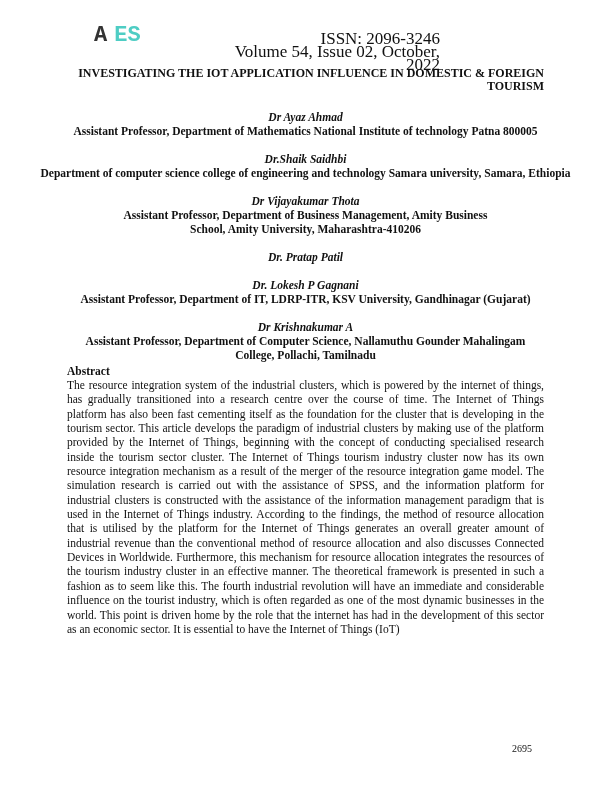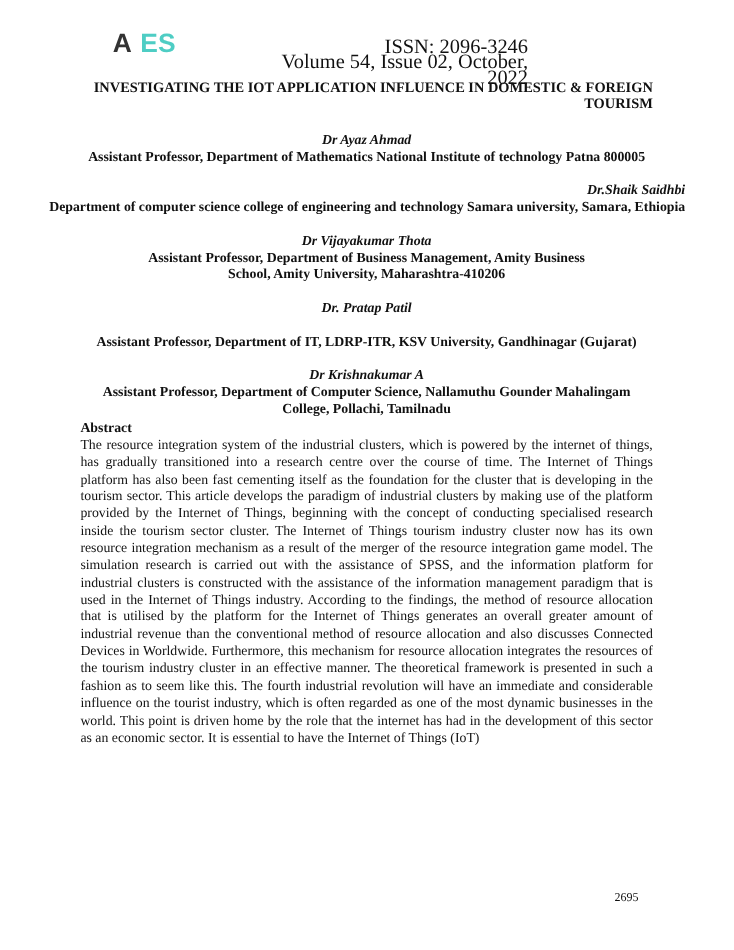--- a/index.html
+++ b/index.html
@@ -12,21 +12,21 @@
       height: 792px;
       position: relative;
       overflow: hidden;
       font-family: "Liberation Serif", "DejaVu Serif", serif;
       color: #111111;
     }
     .logo {
       position: absolute;
       left: 94px;
       top: 23px;
-      font-family: Liberation Sans, sans-serif;
+      font-family: Liberation Mono, monospace;
       font-weight: bold;
       font-size: 22px;
       letter-spacing: 0px;
       line-height: 26px;
       white-space: nowrap;
     }
     .logo .logo-a { color: #333333; }
     .logo .logo-es { color: #4ecdc4; margin-left: 7px; }
     .journal-info {
       position: absolute;
@@ -61,21 +61,20 @@
       font-style: italic;
     }
     .author-aff {
       font-size: 11.5px;
       line-height: 14px;
       font-weight: bold;
     }
     .author.wide {
       margin-left: -27px;
       margin-right: -27px;
-      text-align: right;
     }
     .abstract-heading {
       font-weight: bold;
       font-size: 11.5px;
       line-height: 14px;
       margin-top: -12px;
     }
     .abstract-body {
       font-size: 11.5px;
       line-height: 14.35px;
@@ -119,20 +118,21 @@
   <div class="author" style="padding:0 40px;">
     <div class="author-name">Dr Vijayakumar Thota</div>
     <div class="author-aff">Assistant Professor, Department of Business Management, Amity Business School, Amity University, Maharashtra-410206</div>
   </div>
 
   <div class="author" style="padding:0 20px;">
     <div class="author-name">Dr. Pratap Patil</div>
   </div>
 
   <div class="author">
+    <div class="author-name">Dr. Lokesh P Gagnani</div>
     <div class="author-aff">Assistant Professor, Department of IT, LDRP-ITR, KSV University, Gandhinagar (Gujarat)</div>
   </div>
 
   <div class="author">
     <div class="author-name">Dr Krishnakumar A</div>
     <div class="author-aff">Assistant Professor, Department of Computer Science, Nallamuthu Gounder Mahalingam College, Pollachi, Tamilnadu</div>
   </div>
 
   <div class="abstract-heading">Abstract</div>
   <p class="abstract-body">The resource integration system of the industrial clusters, which is powered by the internet of things, has gradually transitioned into a research centre over the course of time. The Internet of Things platform has also been fast cementing itself as the foundation for the cluster that is developing in the tourism sector. This article develops the paradigm of industrial clusters by making use of the platform provided by the Internet of Things, beginning with the concept of conducting specialised research inside the tourism sector cluster. The Internet of Things tourism industry cluster now has its own resource integration mechanism as a result of the merger of the resource integration game model. The simulation research is carried out with the assistance of SPSS, and the information platform for industrial clusters is constructed with the assistance of the information management paradigm that is used in the Internet of Things industry. According to the findings, the method of resource allocation that is utilised by the platform for the Internet of Things generates an overall greater amount of industrial revenue than the conventional method of resource allocation and also discusses Connected Devices in Worldwide. Furthermore, this mechanism for resource allocation integrates the resources of the tourism industry cluster in an effective manner. The theoretical framework is presented in such a fashion as to seem like this. The fourth industrial revolution will have an immediate and considerable influence on the tourist industry, which is often regarded as one of the most dynamic businesses in the world. This point is driven home by the role that the internet has had in the development of this sector as an economic sector. It is essential to have the Internet of Things (IoT)</p>

